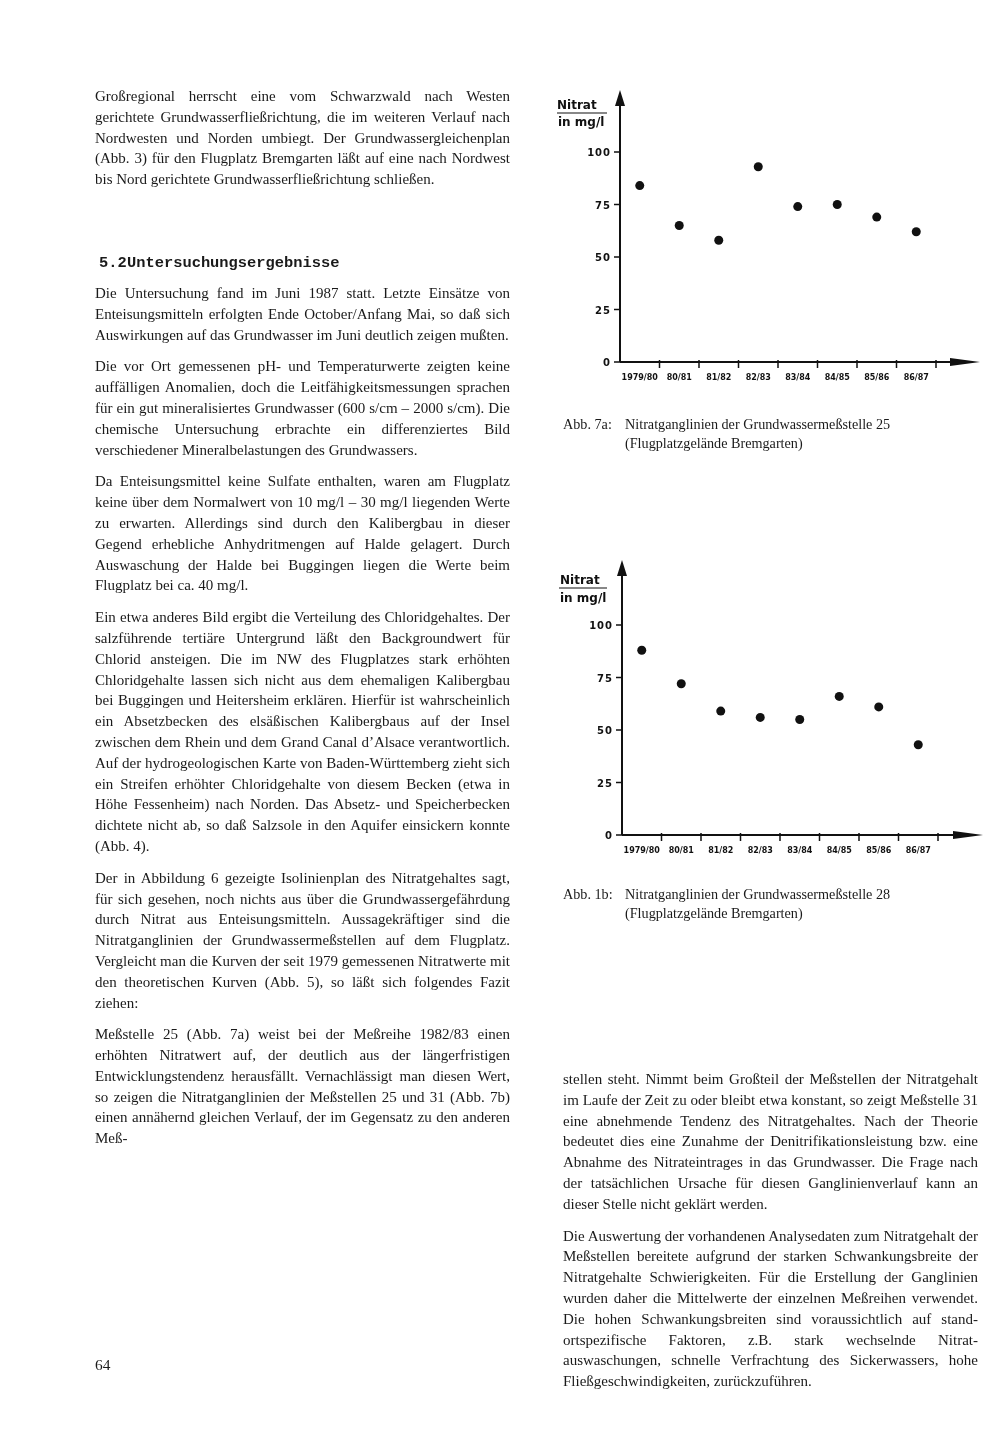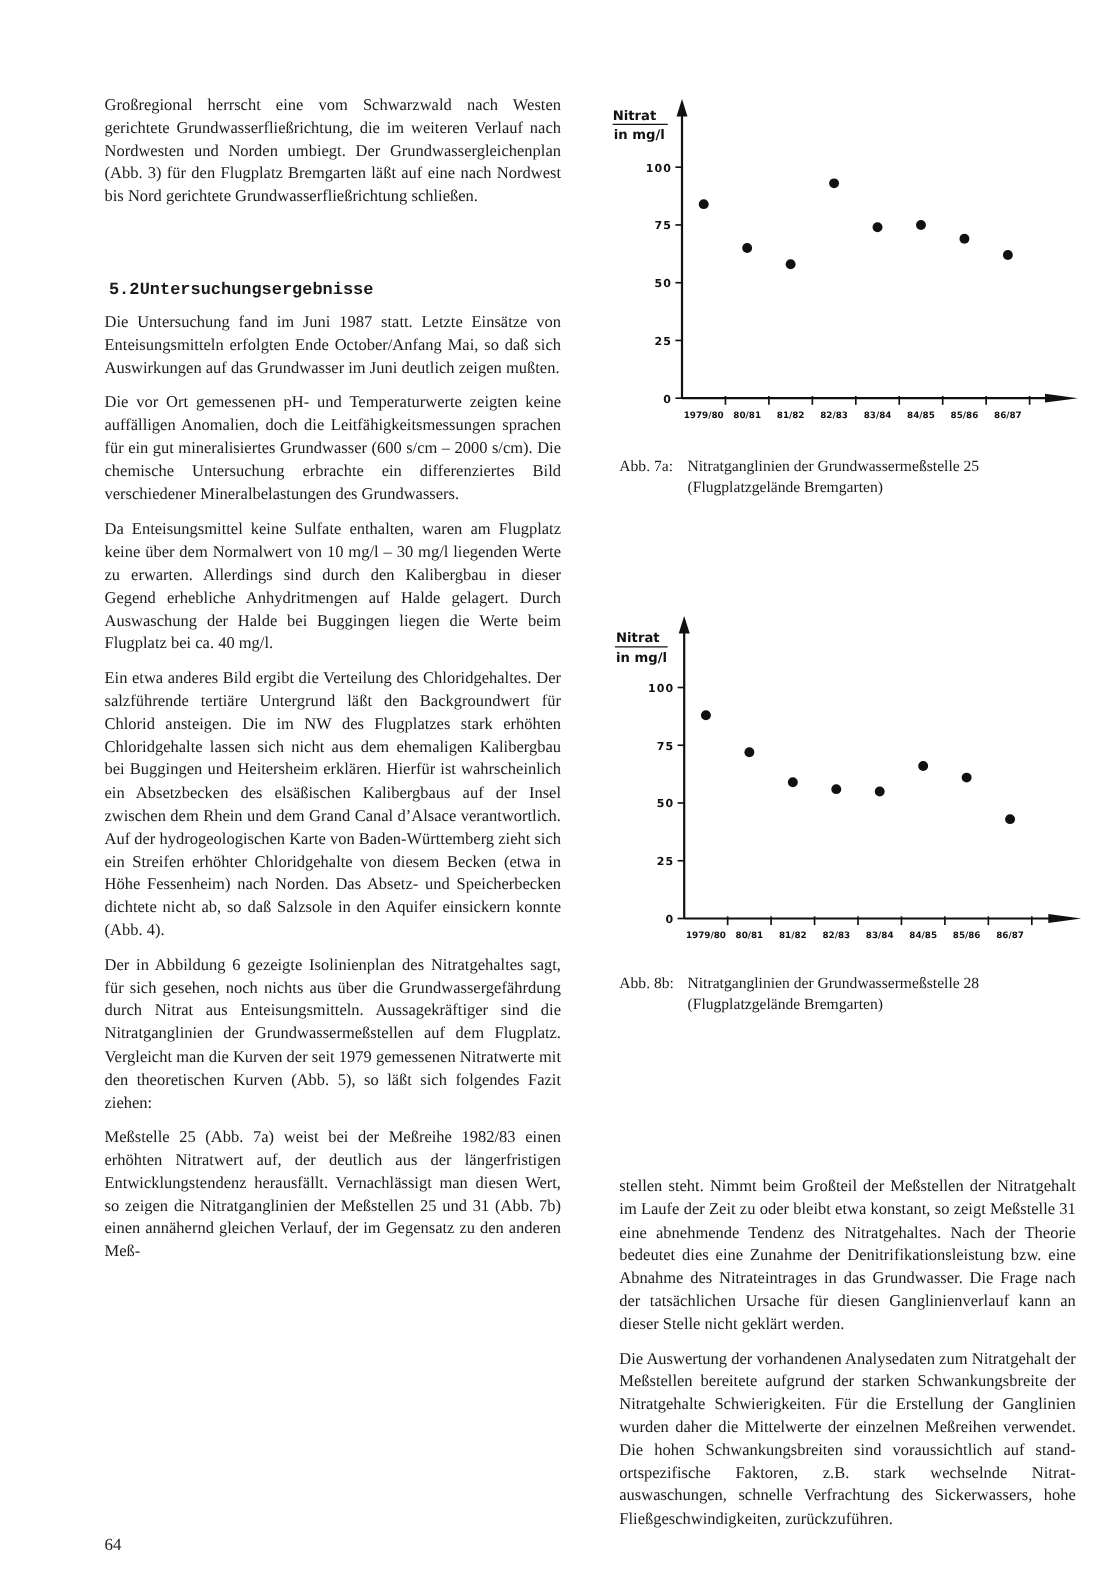--- a/index.html
+++ b/index.html
@@ -14,21 +14,21 @@
   p.para {
     margin: 0 0 11px 0; font-size: 15px; line-height: 20.8px;
     text-align: justify; hyphens: manual;
   }
   h2.section {
     margin: 4px; font-size: 15.4px; font-weight: bold; line-height: 20px;
     position: absolute; left: 95px; top: 249px; font-family: Liberation Mono, monospace;
   }
   h2.section .num { display: inline-block; width: 28px; }
   .page-number {
-    position: absolute; left: 95px; top: 1356px; font-size: 15.4px; margin-top: 40px;
+    position: absolute; left: 95px; top: 1356px; font-size: 15.4px;
   }
   .caption {
     position: absolute; left: 563px; font-size: 14.2px; line-height: 19px;
   }
   .caption .lbl { display: inline-block; width: 62px; }
   .caption .line2 { padding-left: 62px; display: block; }
   svg.chart { position: absolute; left: 545px; overflow: visible; }
   svg text { font-family: "DejaVu Sans", sans-serif; font-weight: bold; fill: #111; }
 </style>
 </head>
@@ -157,20 +157,20 @@
       <circle cx="175.75" cy="156.10000000000002" r="4.5" fill="#111"></circle>
       <circle cx="215.25" cy="162.39999999999998" r="4.5" fill="#111"></circle>
       <circle cx="254.75" cy="164.5" r="4.5" fill="#111"></circle>
       <circle cx="294.25" cy="141.4" r="4.5" fill="#111"></circle>
       <circle cx="333.75" cy="151.9" r="4.5" fill="#111"></circle>
       <circle cx="373.25" cy="189.7" r="4.5" fill="#111"></circle>
     </g>
 </svg>
 
 <div class="caption" style="top:885px;">
-  <span class="lbl">Abb. 8b:</span><span>Nitratganglinien der Grundwassermeßstelle 28</span>
+  <span class="lbl">Abb. 1b:</span><span>Nitratganglinien der Grundwassermeßstelle 28</span>
   <span class="line2">(Flugplatzgelände Bremgarten)</span>
 </div>
 
 <div class="col right-col" style="top:1069px;">
   <p class="para">stellen steht. Nimmt beim Großteil der Meßstellen der Nitratgehalt im Laufe der Zeit zu oder bleibt etwa konstant, so zeigt Meßstelle 31 eine abnehmende Tendenz des Nitratgehaltes. Nach der Theorie bedeutet dies eine Zunahme der Denitrifikationsleistung bzw. eine Abnahme des Nitrateintrages in das Grundwasser. Die Frage nach der tatsächlichen Ursache für diesen Ganglinienverlauf kann an dieser Stelle nicht geklärt werden.</p>
   <p class="para">Die Auswertung der vorhandenen Analysedaten zum Nitratgehalt der Meßstellen bereitete aufgrund der starken Schwankungsbreite der Nitratgehalte Schwierigkeiten. Für die Erstellung der Ganglinien wurden daher die Mittelwerte der einzelnen Meßreihen verwendet. Die hohen Schwankungsbreiten sind voraussichtlich auf stand­ortspezifische Faktoren, z.B. stark wechselnde Nitrat­auswaschungen, schnelle Verfrachtung des Sickerwassers, hohe Fließgeschwindigkeiten, zurückzuführen.</p>
 </div>
 
 </body></html>

